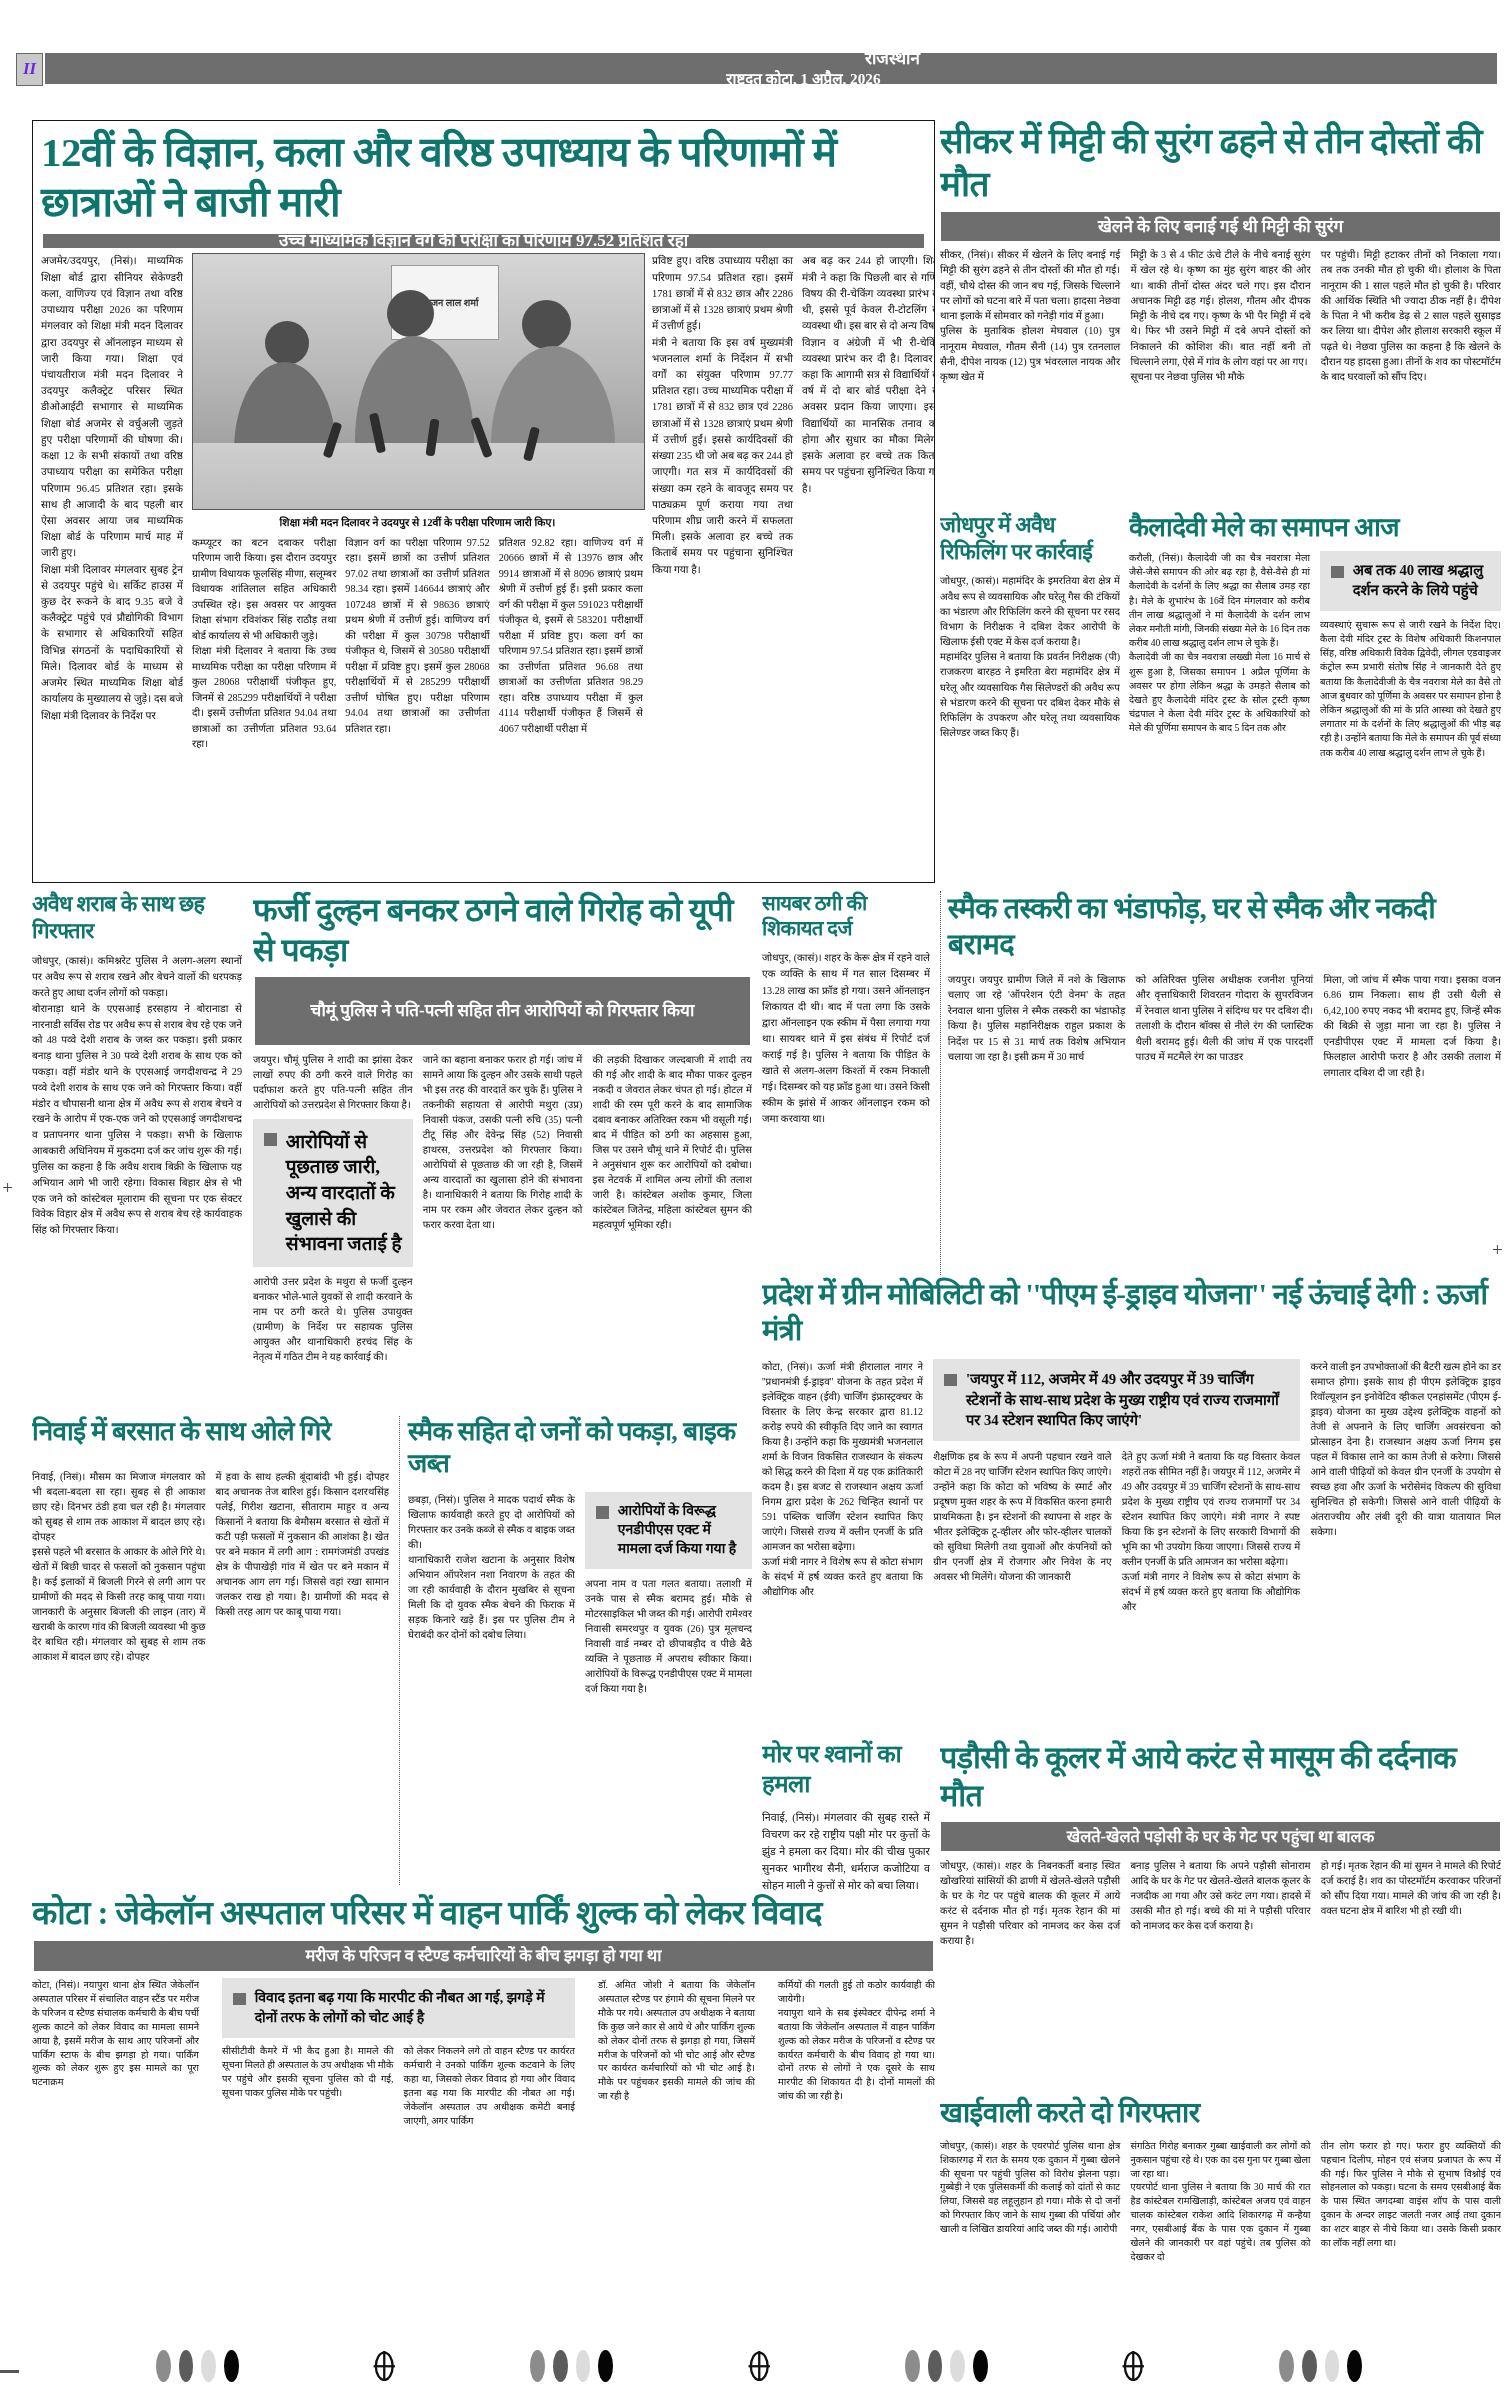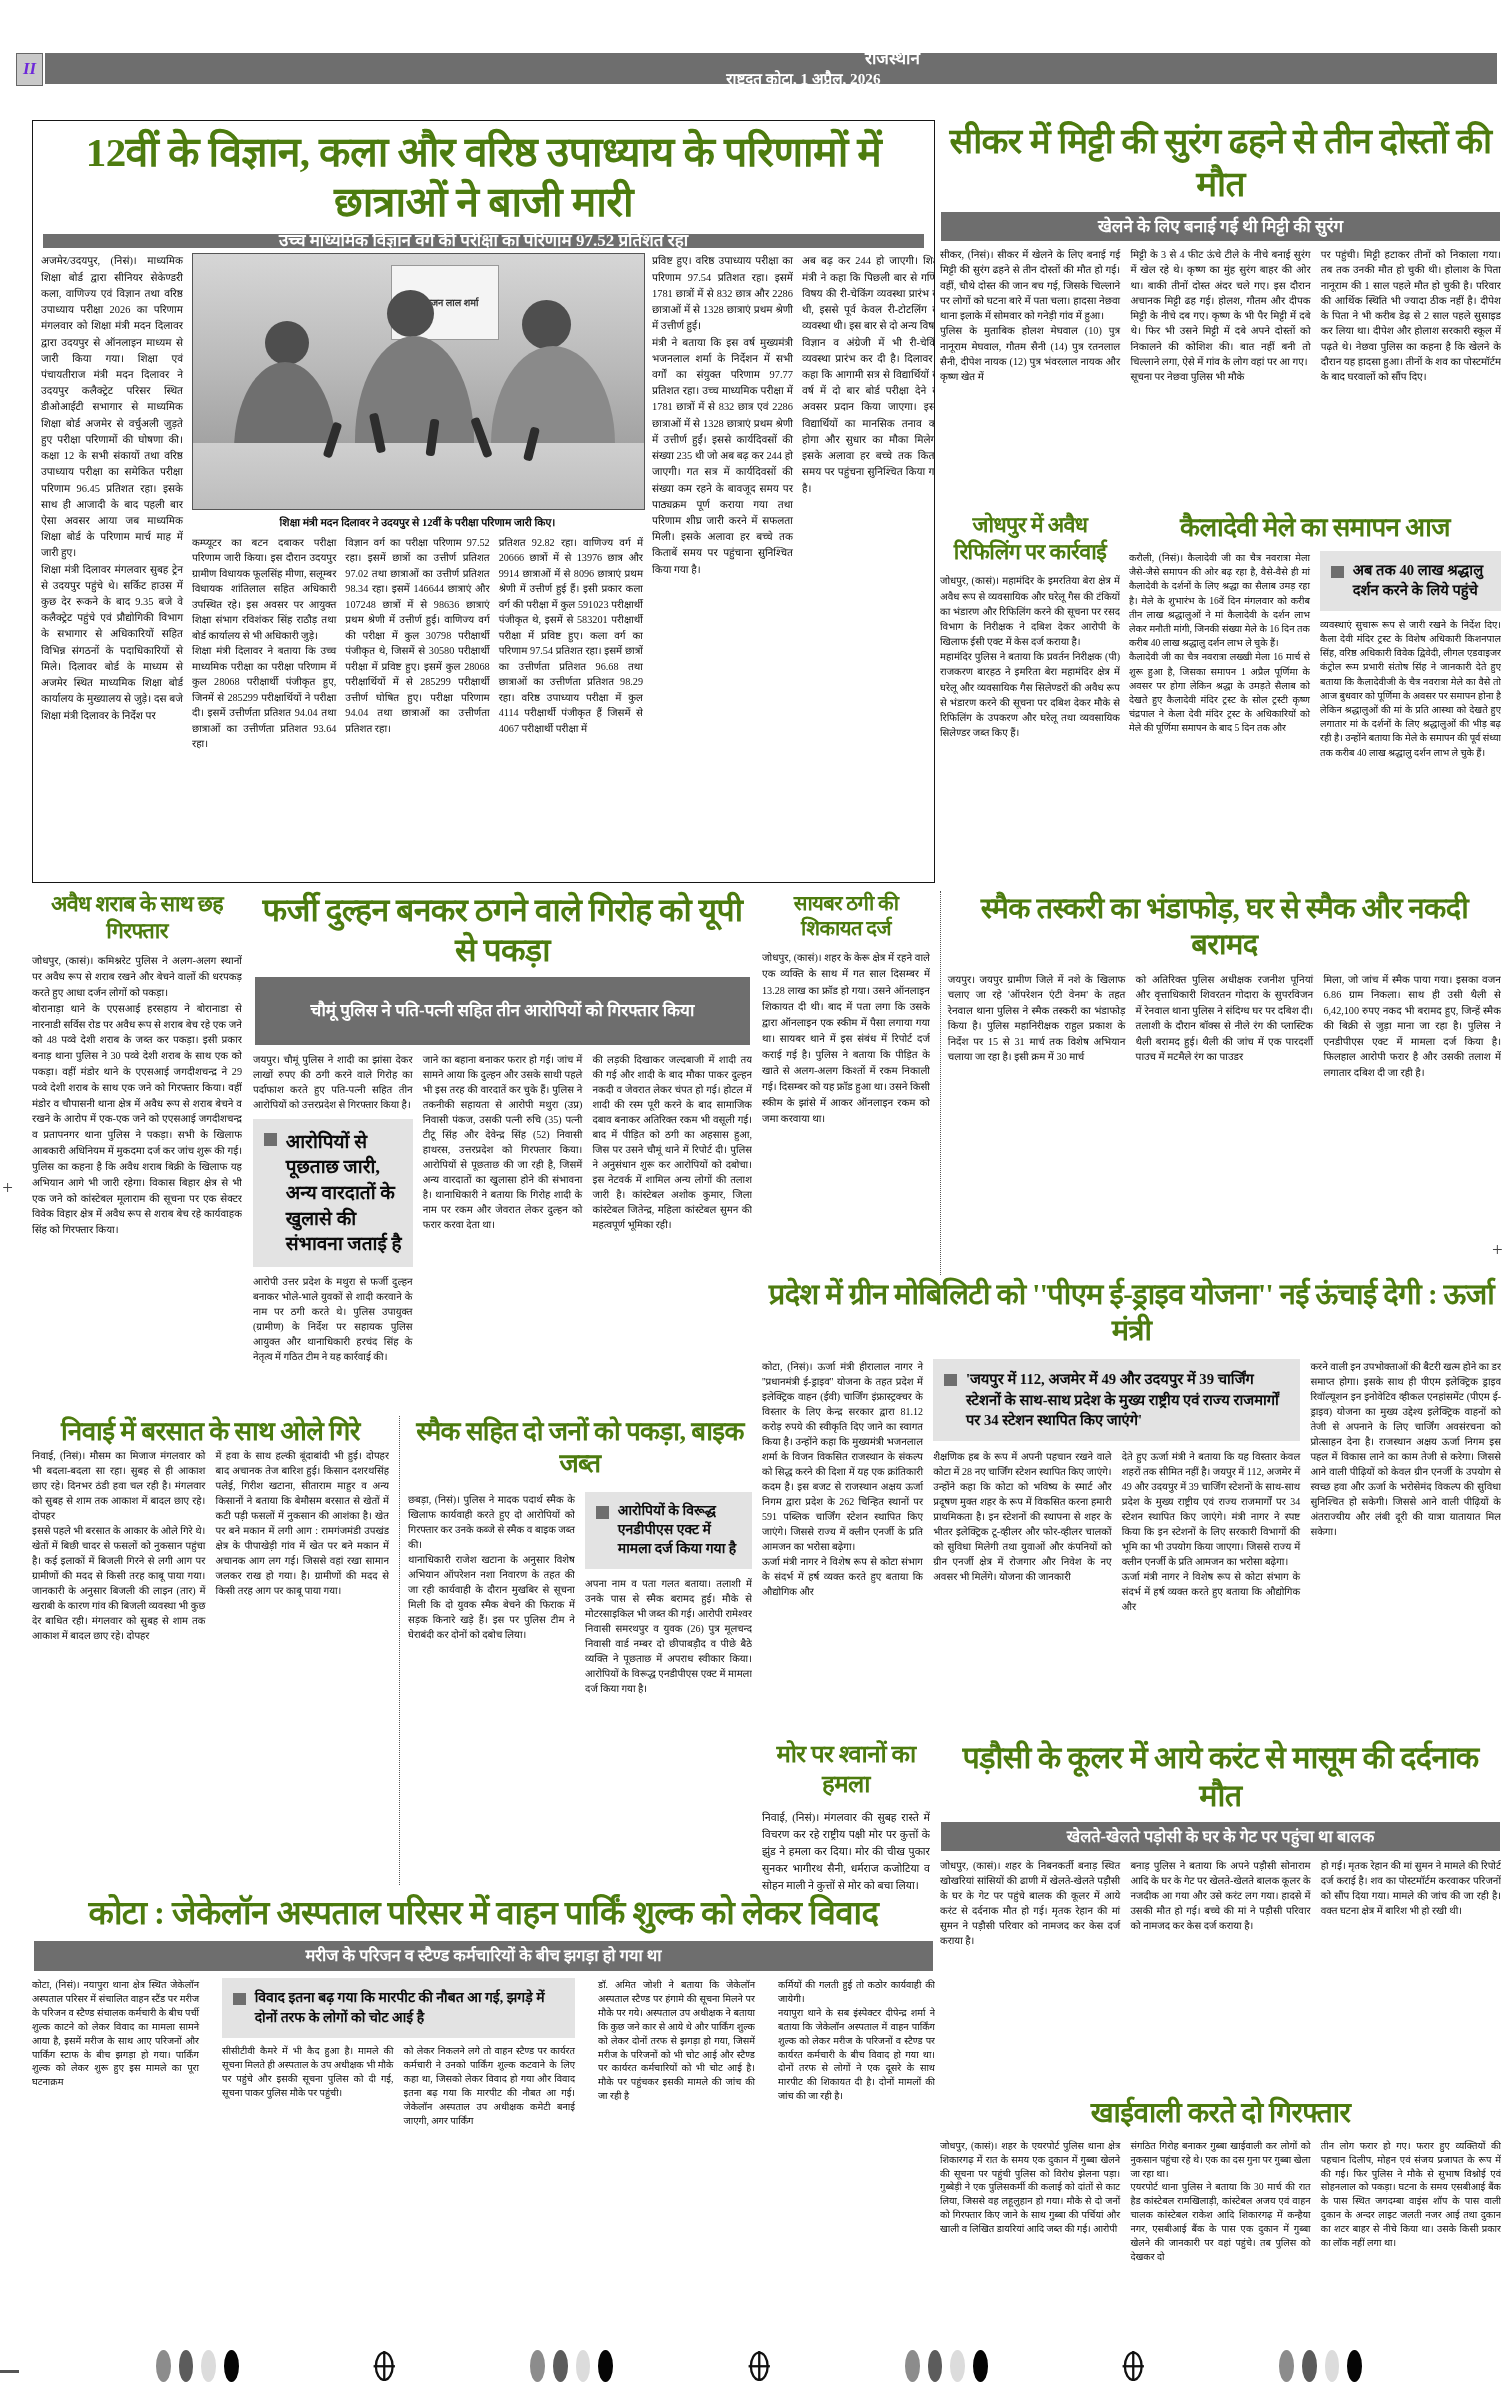--- a/index.html
+++ b/index.html
@@ -1,18 +1,18 @@
 <!DOCTYPE html>
 <html style="font-size:9px"><head>
 <meta charset="utf-8">
 <style>
   html,body{margin:0;padding:0;background:#f2f2f2;}
   #page{position:relative;width:1512px;height:2401px;background:#fff;font-family:"Liberation Serif",serif;color:#0c0c0c;overflow:hidden;}
   .art{position:absolute;overflow:hidden;}
-  .hl{font-weight:bold;text-align:center;line-height:1.24;color:#4d7c0f;letter-spacing:-0.6px;}
+  .hl{font-weight:bold;line-height:1.24;color:#0f766e;letter-spacing:-0.6px;}
   .bar{background:#6e6e6e;color:#fff;text-align:center;font-weight:bold;display:flex;align-items:center;justify-content:center;line-height:1.25;flex-direction:column;}
   .bodytxt{text-align:justify;white-space:pre-line;color:#0d0d0d;}
   .cols{display:flex;}
   .col{flex:1;min-width:0;}
   .gbox{background:#e3e3e3;padding:10.2px 9px;font-weight:bold;display:flex;align-items:flex-start;line-height:1.35;}
   .gbox .sq{width:12.4px;height:12.4px;background:#6e6e6e;flex:none;margin:4.5px 9px 0 2.3px;}
   .pagebox{position:absolute;background:#c9c9c9;border:0.6px solid #666;color:#6d28d9;display:flex;align-items:center;justify-content:center;font-weight:bold;font-style:italic;}
   .crop{position:absolute;color:#444;font-size:19px;line-height:1;}
   
   .photo{position:relative;background:linear-gradient(180deg,#d6d6d6 0%,#b9b9b9 45%,#8f8f8f 100%);border:0.6px solid #555;overflow:hidden;}
@@ -189,21 +189,21 @@
     <div class="cols" style="gap:10.2px;height:198px;margin-top:8px;">
       <div class="col bodytxt" style="font-size:9.6px;line-height:1.45;">जोधपुर, (कासं)। शहर के एयरपोर्ट पुलिस थाना क्षेत्र शिकारगढ़ में रात के समय एक दुकान में गुब्बा खेलने की सूचना पर पहुंची पुलिस को विरोध झेलना पड़ा। गुब्बेड़ी ने एक पुलिसकर्मी की कलाई को दांतों से काट लिया, जिससे वह लहूलुहान हो गया। मौके से दो जनों को गिरफ्तार किए जाने के साथ गुब्बा की पर्चियां और खाली व लिखित डायरियां आदि जब्त की गई। आरोपी</div>
       <div class="col bodytxt" style="font-size:9.6px;line-height:1.45;">संगठित गिरोह बनाकर गुब्बा खाईवाली कर लोगों को नुकसान पहुंचा रहे थे। एक का दस गुना पर गुब्बा खेला जा रहा था।
 एयरपोर्ट थाना पुलिस ने बताया कि 30 मार्च की रात हैड कांस्टेबल रामखिलाड़ी, कांस्टेबल अजय एवं वाहन चालक कांस्टेबल राकेश आदि शिकारगढ़ में कन्हैया नगर, एसबीआई बैंक के पास एक दुकान में गुब्बा खेलने की जानकारी पर वहां पहुंचे। तब पुलिस को देखकर दो</div>
       <div class="col bodytxt" style="font-size:9.6px;line-height:1.45;">तीन लोग फरार हो गए। फरार हुए व्यक्तियों की पहचान दिलीप, मोहन एवं संजय प्रजापत के रूप में की गई। फिर पुलिस ने मौके से सुभाष विश्नोई एवं सोहनलाल को पकड़ा। घटना के समय एसबीआई बैंक के पास स्थित जगदम्बा वाइंस शॉप के पास वाली दुकान के अन्दर लाइट जलती नजर आई तथा दुकान का शटर बाहर से नीचे किया था। उसके किसी प्रकार का लॉक नहीं लगा था।</div>
     </div>
   </div>
 
   <div class="art" style="left:32px;top:1416px;width:357px;height:469px;">
     <div class="hl" style="font-size:26px;">निवाई में बरसात के साथ ओले गिरे</div>
-    <div class="cols" style="gap:10.2px;height:361px;margin-top:0;">
+    <div class="cols" style="gap:10.2px;height:361px;margin-top:21px;">
       <div class="col bodytxt" style="font-size:10px;line-height:1.5;">निवाई, (निसं)। मौसम का मिजाज मंगलवार को भी बदला-बदला सा रहा। सुबह से ही आकाश छाए रहे। दिनभर ठंडी हवा चल रही है। मंगलवार को सुबह से शाम तक आकाश में बादल छाए रहे। दोपहर
 इससे पहले भी बरसात के आकार के ओले गिरे थे। खेतों में बिछी चादर से फसलों को नुकसान पहुंचा है। कई इलाकों में बिजली गिरने से लगी आग पर ग्रामीणों की मदद से किसी तरह काबू पाया गया। जानकारी के अनुसार बिजली की लाइन (तार) में खराबी के कारण गांव की बिजली व्यवस्था भी कुछ देर बाधित रही। मंगलवार को सुबह से शाम तक आकाश में बादल छाए रहे। दोपहर</div>
       <div class="col bodytxt" style="font-size:10px;line-height:1.5;">में हवा के साथ हल्की बूंदाबांदी भी हुई। दोपहर बाद अचानक तेज बारिश हुई। किसान दशरथसिंह पलेई, गिरीश खटाना, सीताराम माहुर व अन्य किसानों ने बताया कि बेमौसम बरसात से खेतों में कटी पड़ी फसलों में नुकसान की आशंका है। खेत पर बने मकान में लगी आग : रामगंजमंडी उपखंड क्षेत्र के पीपाखेड़ी गांव में खेत पर बने मकान में अचानक आग लग गई। जिससे वहां रखा सामान जलकर राख हो गया। है। ग्रामीणों की मदद से किसी तरह आग पर काबू पाया गया।</div>
     </div>
   </div>
 
   <div class="art" style="left:399px;top:1416px;width:353px;height:469px;border-left:1.1px dotted #555;padding-left:8px;box-sizing:border-box;">
     <div class="hl" style="font-size:26px;">स्मैक सहित दो जनों को पकड़ा, बाइक जब्त</div>
     <div class="cols" style="gap:10.2px;height:361px;margin-top:11.3px;">
       <div class="col bodytxt" style="font-size:10px;line-height:1.5;">छबड़ा, (निसं)। पुलिस ने मादक पदार्थ स्मैक के खिलाफ कार्यवाही करते हुए दो आरोपियों को गिरफ्तार कर उनके कब्जे से स्मैक व बाइक जब्त की।

